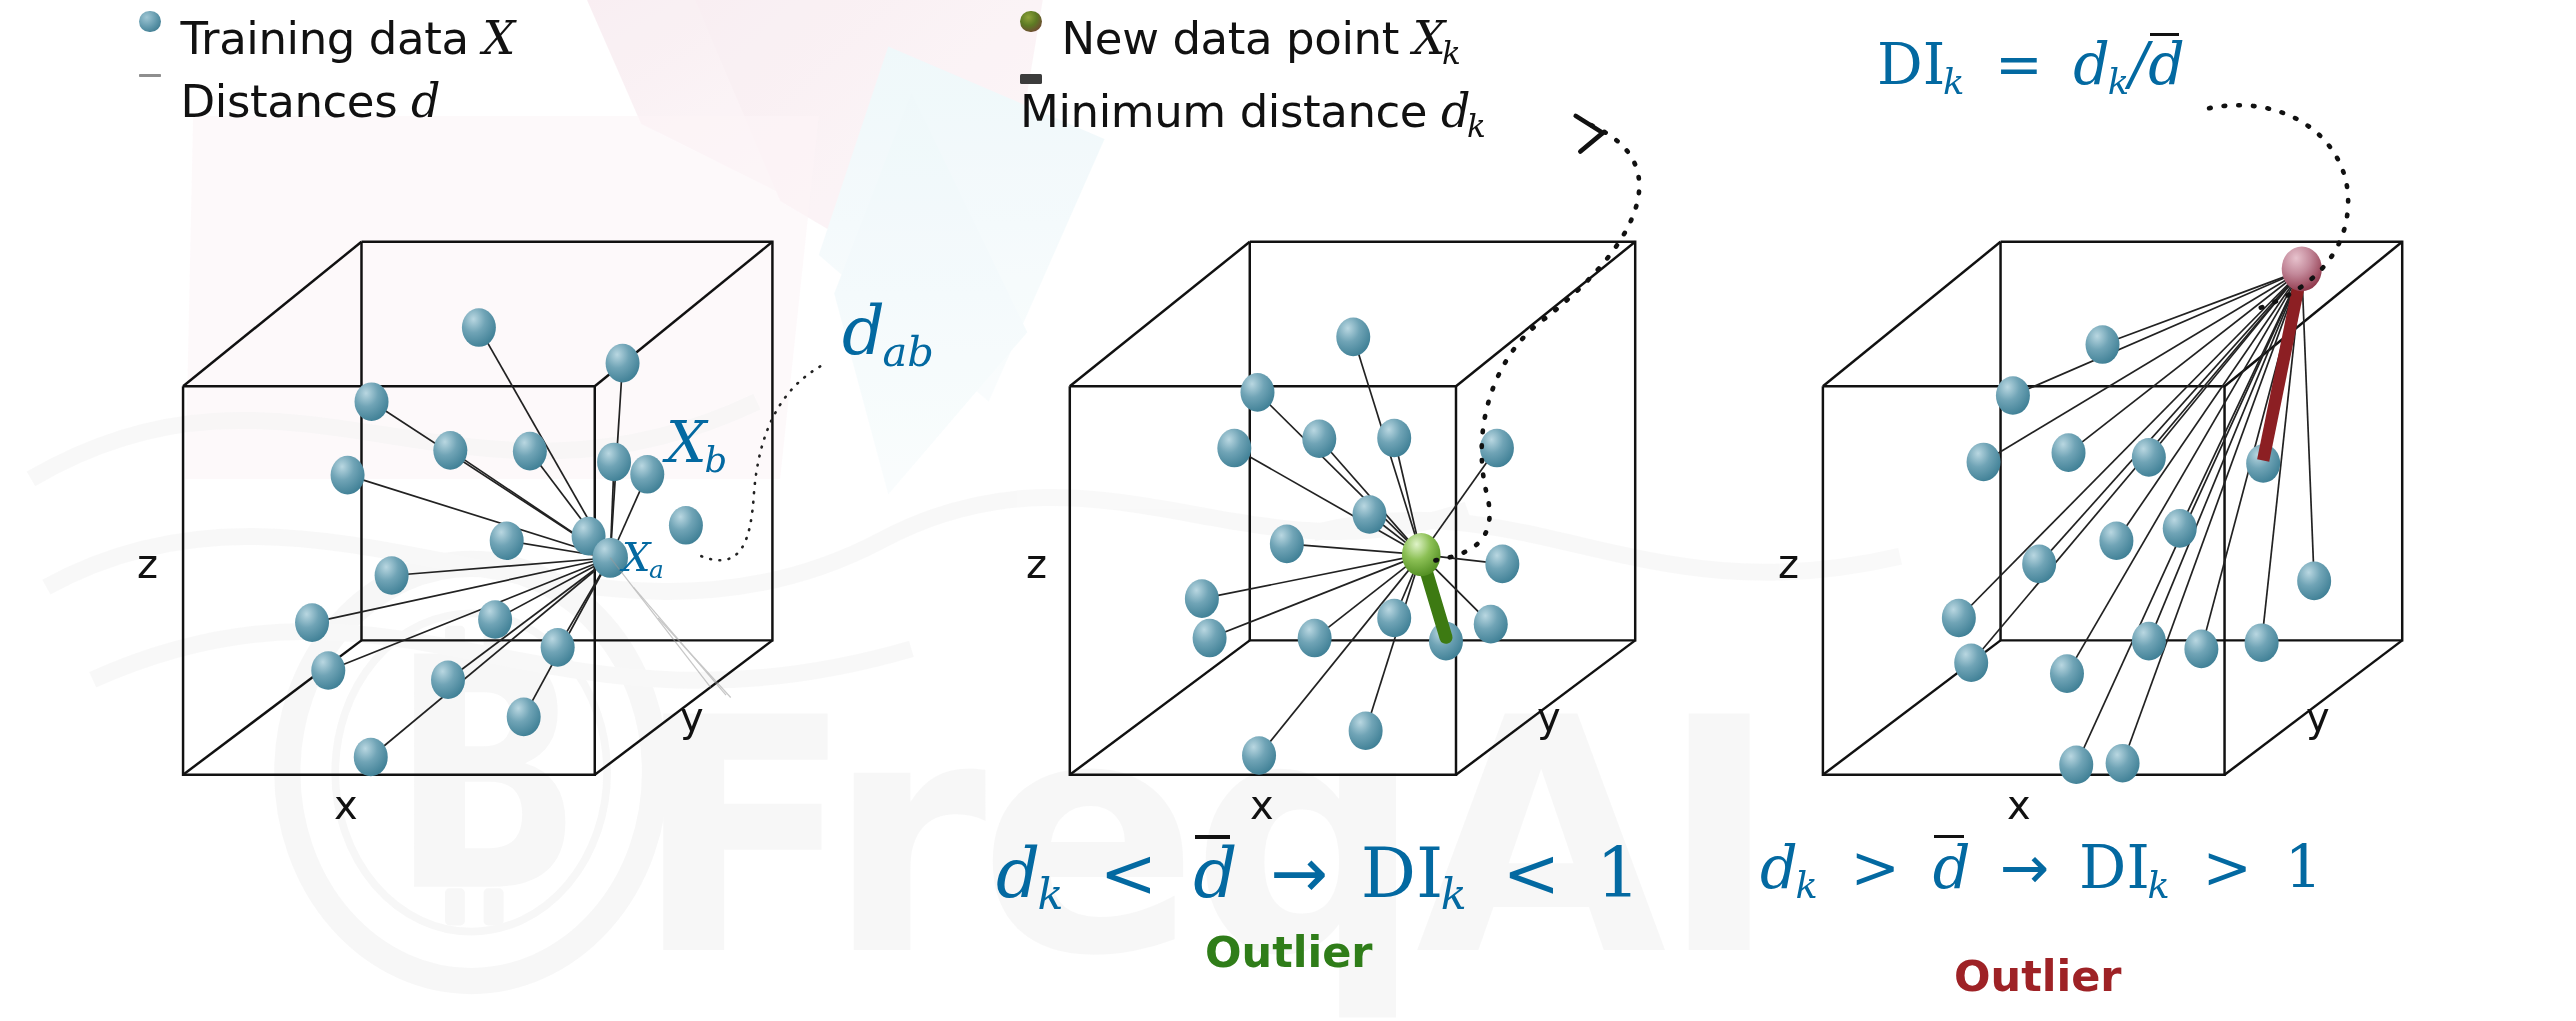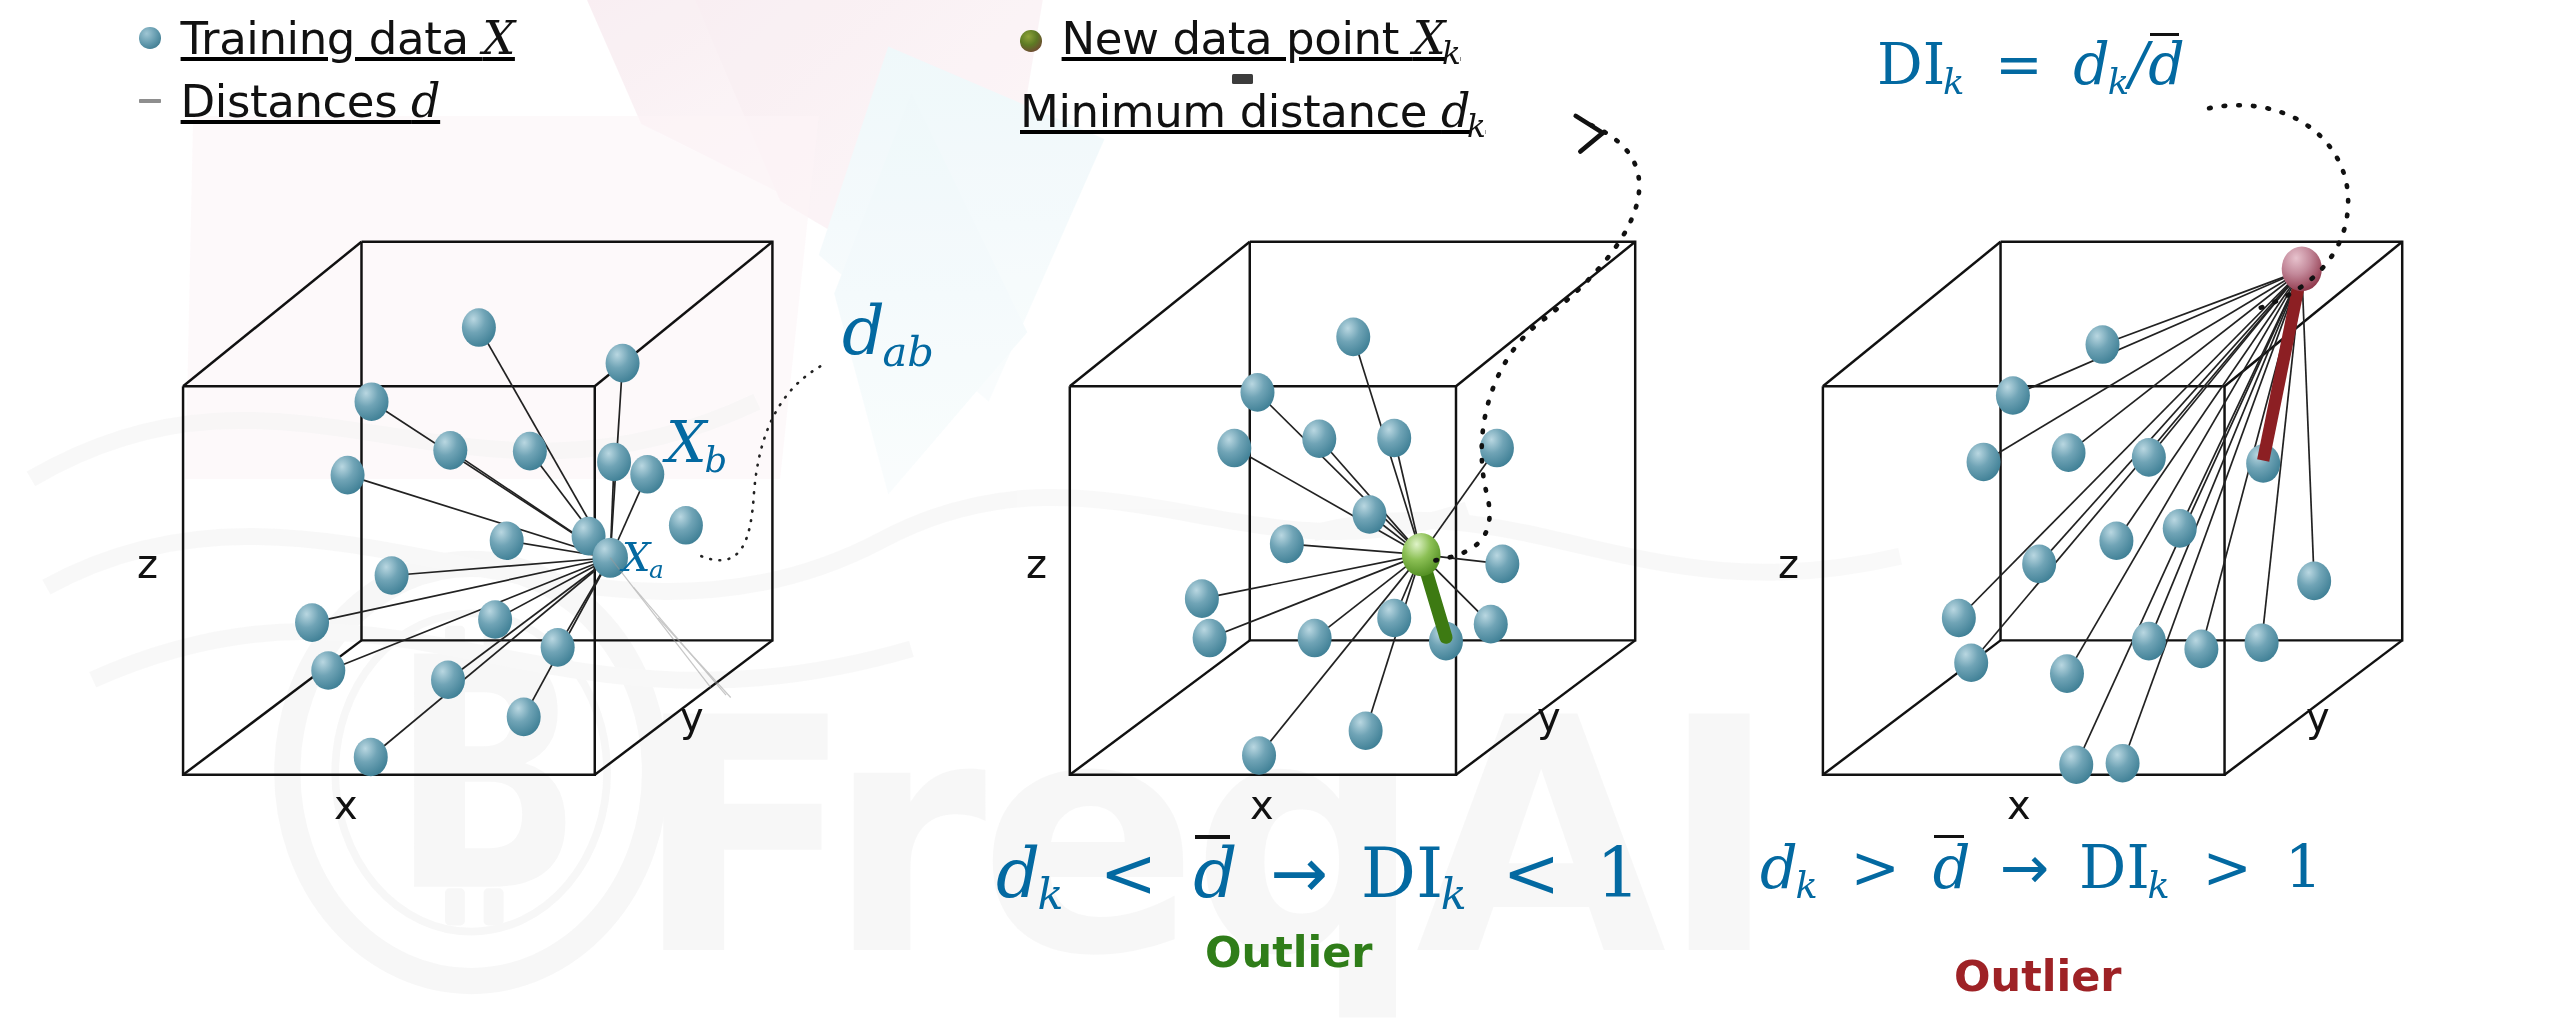--- a/index.html
+++ b/index.html
@@ -4,21 +4,21 @@
 <style>
   html,body{margin:0;padding:0;background:#ffffff;}
   body{
     width:2576px;height:1022px;position:relative;overflow:hidden;
     font-family:"Liberation Sans", sans-serif;
   }
   #stage{position:absolute;inset:0;width:2576px;height:1022px;}
   svg.layer{position:absolute;left:0;top:0;width:2576px;height:1022px;}
 
   
-  .legend-row{position:absolute;display:flex;align-items:center;white-space:nowrap;text-decoration:underline;}
+  .legend-row{position:absolute;display:flex;white-space:nowrap;}
   .legend-label{
     font-family:"DejaVu Sans", sans-serif;
     font-size:45px;color:#111;letter-spacing:-0.4px;
   }
   .legend-label .math{
     font-family:"DejaVu Serif", serif;font-style:italic;font-size:46px;
   }
   .legend-label .sub{
     font-family:"DejaVu Serif", serif;font-style:italic;font-size:31px;
     vertical-align:sub;margin-left:-3.1px;

